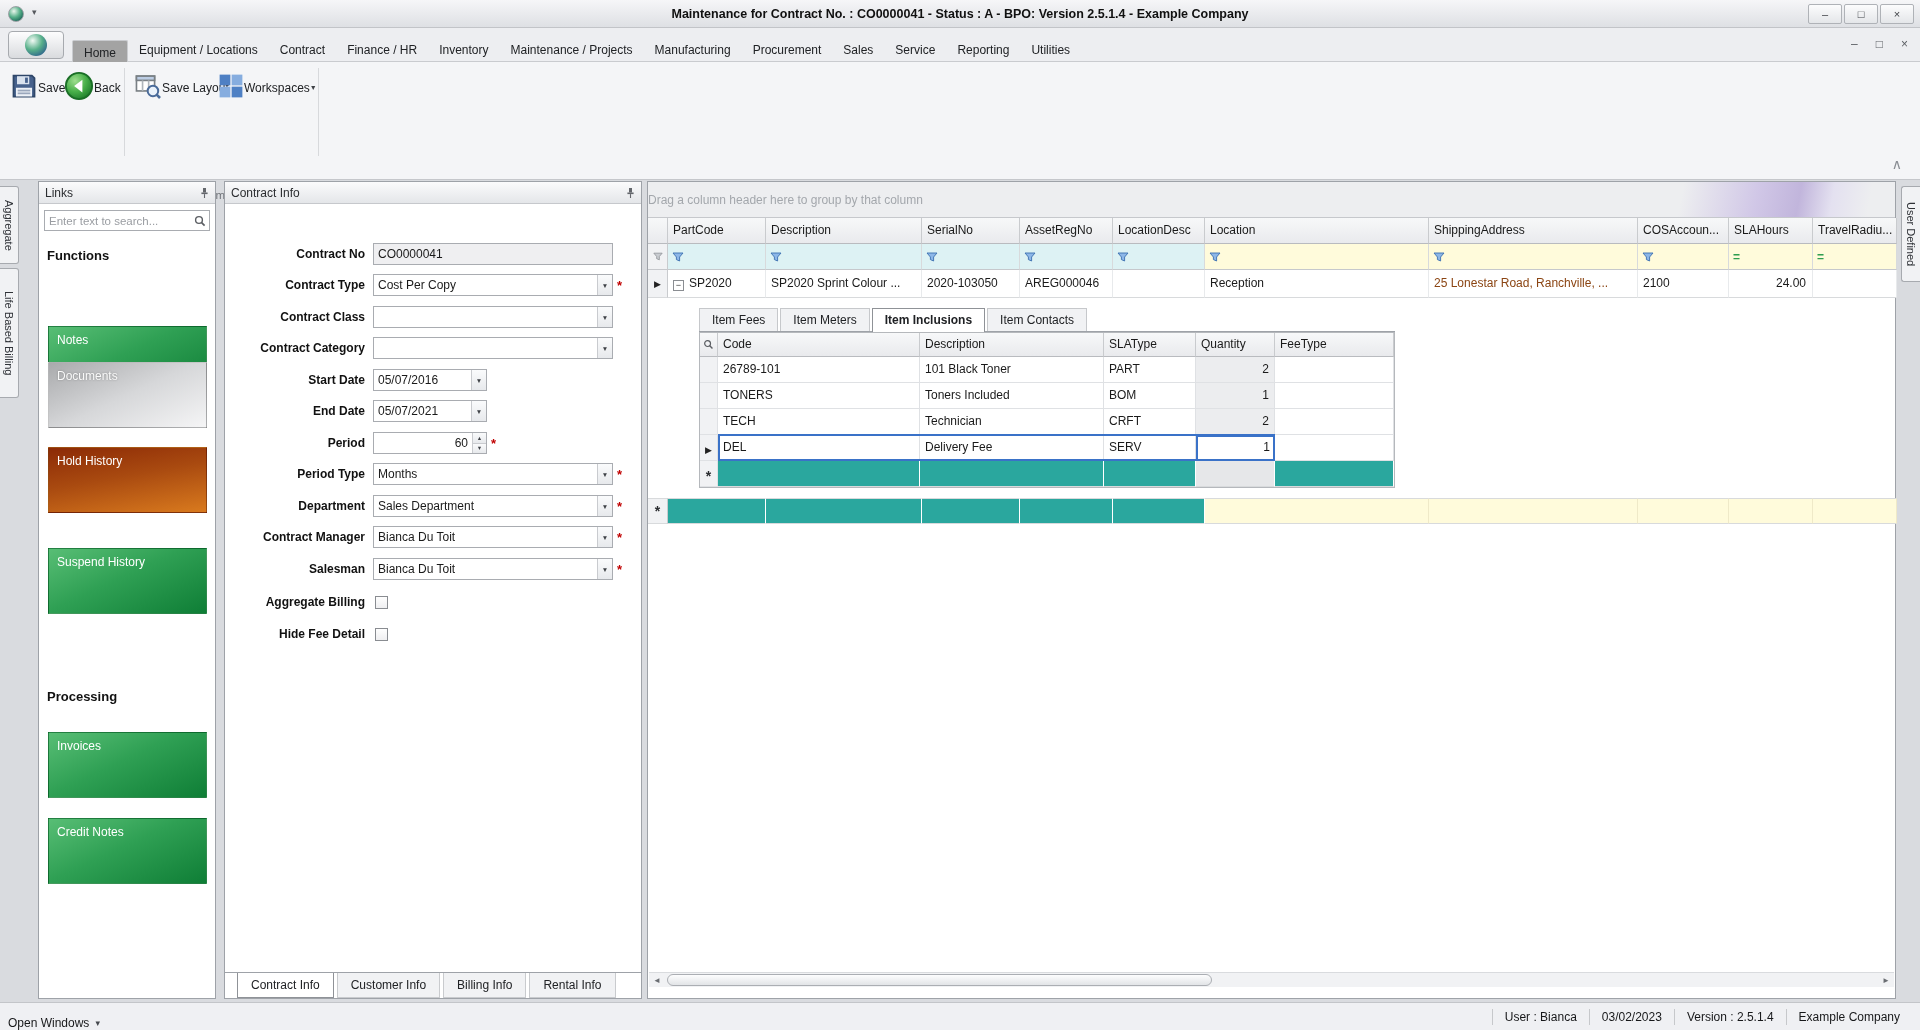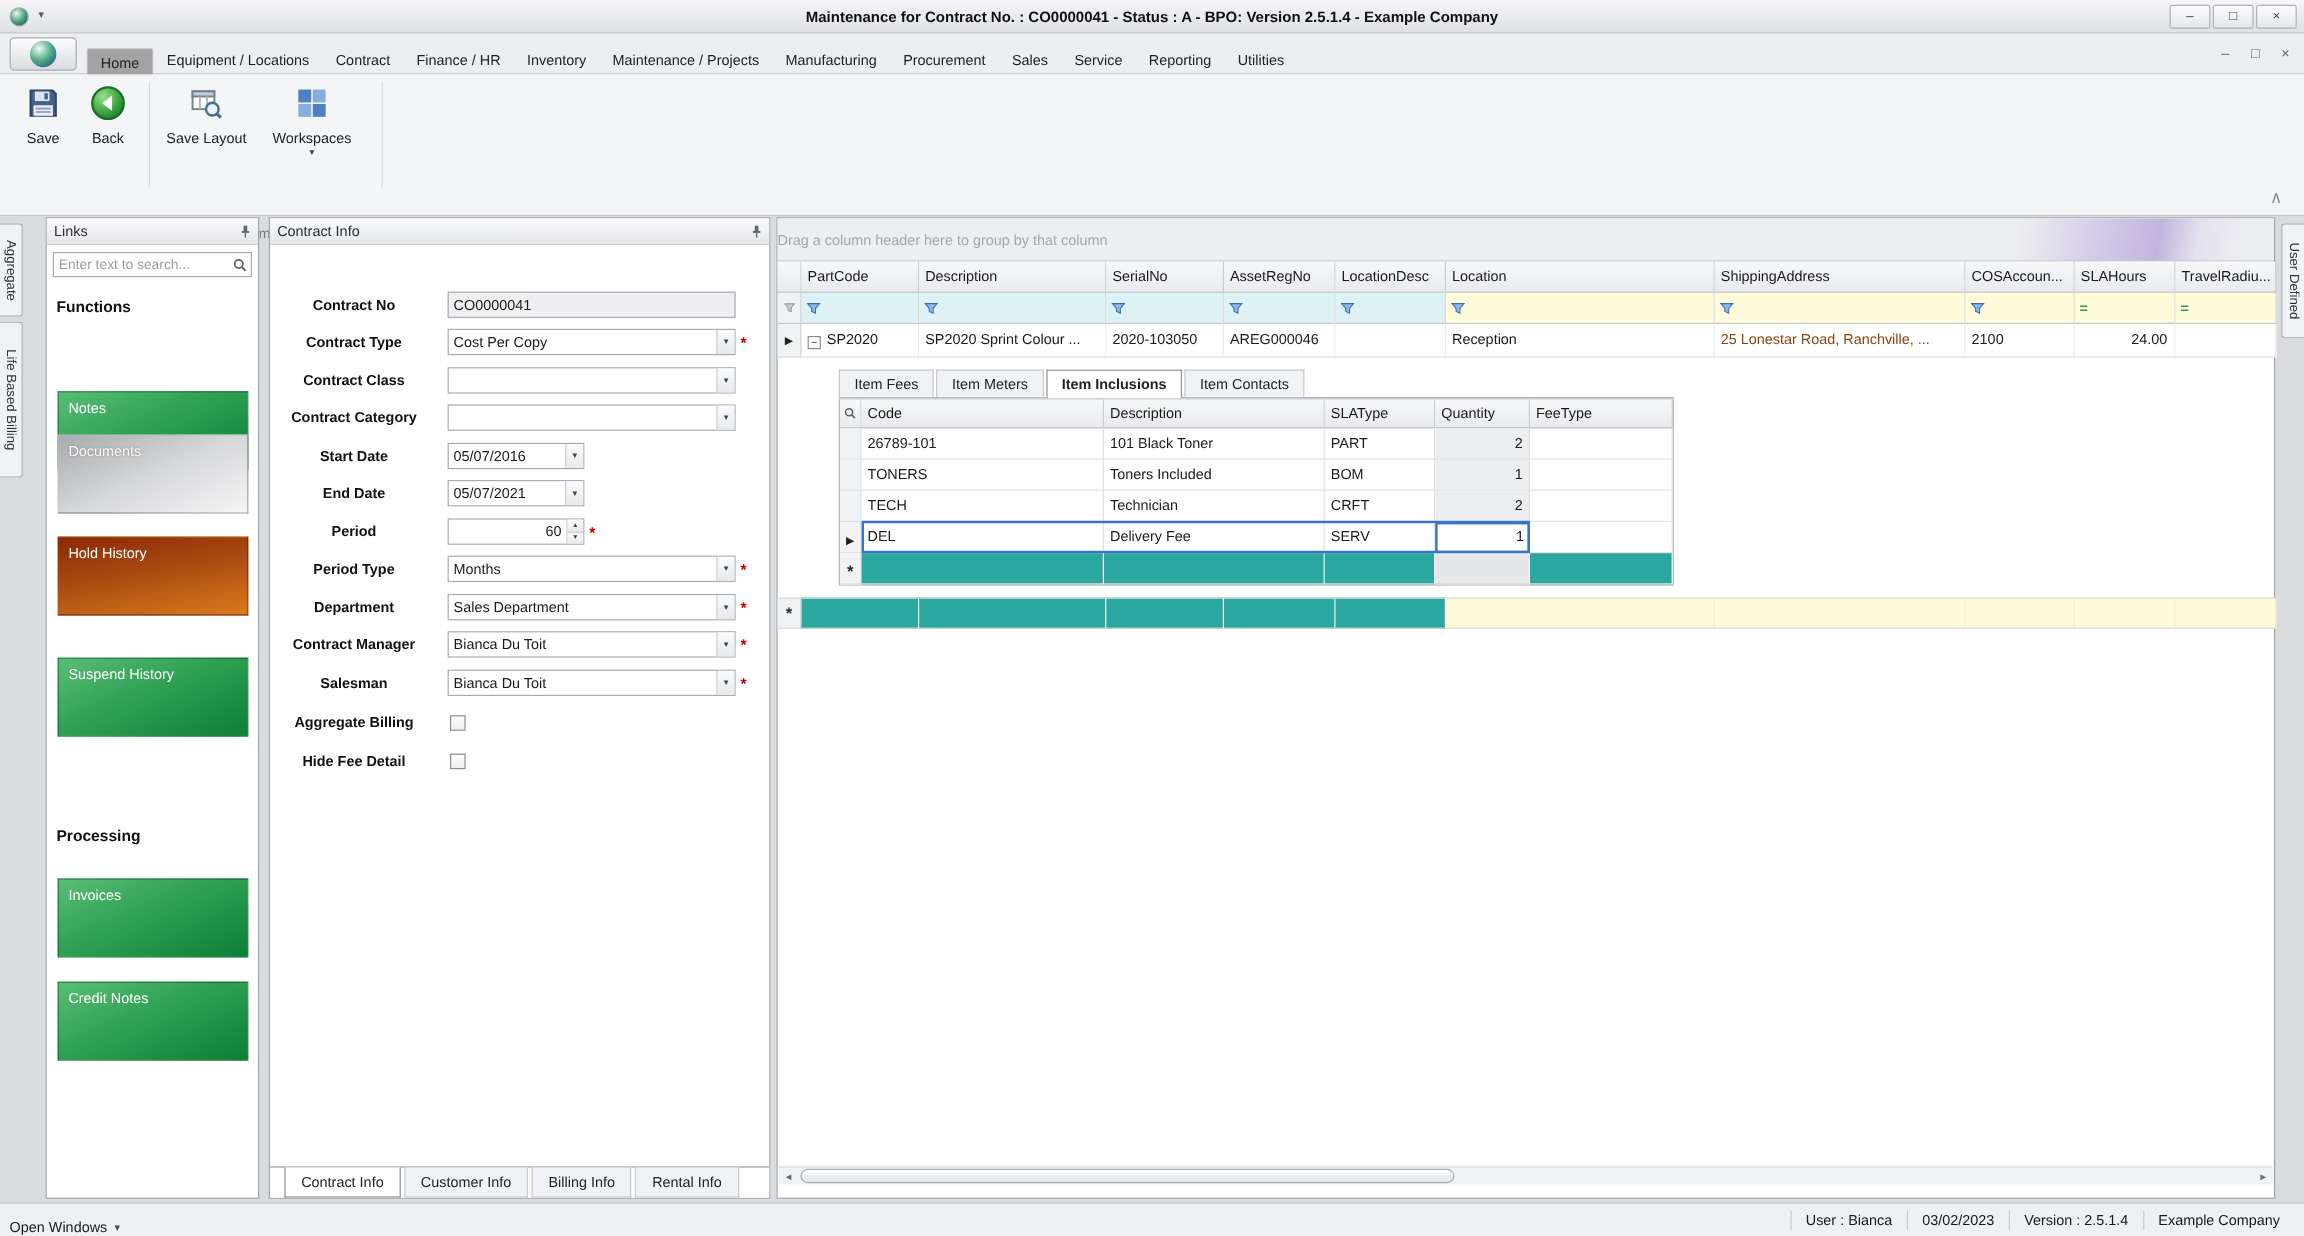--- a/index.html
+++ b/index.html
@@ -20,21 +20,21 @@
 .appbtn{position:absolute;left:8px;top:3px;width:56px;height:28px;border:1px solid #A7AAAF;border-radius:4px;background:linear-gradient(#FDFDFE,#D9DBDE);display:flex;align-items:center;justify-content:center;}
 .appbtn .disc{width:22px;height:22px;border-radius:50%;background:radial-gradient(circle at 35% 30%,#F2FAF4,#58B08A 45%,#2A5D8C 85%);}
 .ribbon-tabs{position:absolute;left:72px;top:5px;height:29px;display:flex;align-items:flex-end;}
 .rtab{padding:5px 11px;font-size:12px;color:#202225;white-space:nowrap;}
 .rtab.active{background:#a3a3a3;border:1px solid #C9CBCF;border-bottom:none;border-radius:2px 2px 0 0;position:relative;top:3px;}
 .winbtns2{position:absolute;right:12px;top:9px;display:flex;gap:18px;color:#5c5f64;font-size:12px;}
 .winbtns2 span{cursor:default;}
 
 
 .ribbon{position:absolute;left:0;top:62px;width:1920px;height:118px;background:#F4F5F7;border-bottom:1px solid #C5C7CB;}
-.rbtn{position:absolute;top:6px;display:flex;flex-direction:column;align-items:center;}
+.rbtn{position:absolute;top:6px;display:flex;flex-direction:row;align-items:center;}
 .rbtn .ic{height:36px;display:flex;align-items:center;}
 .rbtn .lbl{font-size:12px;color:#202225;margin-top:4px;white-space:nowrap;}
 .rbtn .dd{font-size:7px;color:#3f4247;margin-top:2px;}
 .group-sep{position:absolute;top:6px;height:88px;width:1px;background:#D7D9DC;}
 .gcaption{position:absolute;top:92px;height:20px;font-size:11.5px;color:#707379;display:flex;align-items:center;justify-content:center;gap:5px;margin-top:31px;}
 .launcher{width:8px;height:8px;border-left:1px solid #9AA0A6;border-bottom:1px solid #9AA0A6;display:inline-block;}
 .ribbon-collapse{position:absolute;right:18px;top:94px;color:#8A8E94;font-size:14px;}
 
 
 .vtab{position:absolute;width:19px;background:#F1F2F4;border:1px solid #A7AAAF;color:#2F3237;font-size:11px;display:flex;align-items:center;justify-content:center;}
@@ -54,21 +54,21 @@
 .mag{padding-right:3px;display:flex;align-items:center;}
 .links-heading{position:absolute;left:8px;font-size:13px;font-weight:bold;color:#111;}
 .lbtn{position:absolute;left:9px;width:159px;height:66px;color:#fff;font-size:12px;padding:6px 8px;border:1px solid rgba(0,0,0,.18);cursor:default;}
 .lbtn.green{background:linear-gradient(155deg,#58BE75 0%,#2FA054 45%,#0F7E36 100%);}
 .lbtn.silver{background:linear-gradient(155deg,#A9AAAC 0%,#D6D7D9 50%,#F5F5F6 100%);color:#FAFAFA;text-shadow:0 0 2px rgba(90,90,90,.55);}
 .lbtn.orange{background:linear-gradient(170deg,#8C2A06 0%,#A94A10 45%,#D97A1E 100%);}
 
 
 #contract{left:224px;top:181px;width:418px;height:818px;}
 .frow{position:absolute;left:0;height:24px;display:flex;align-items:center;}
-.flabel{width:148px;text-align:center;font-weight:bold;padding-right:8px;font-size:12px;color:#111;white-space:nowrap;}
+.flabel{width:148px;text-align:right;font-weight:bold;padding-right:8px;font-size:12px;color:#111;white-space:nowrap;}
 .fctrl{position:relative;height:22px;border:1px solid #A9ACB1;background:#fff;display:flex;align-items:center;}
 .fctrl.ro{background:#EFEFF1;}
 .fvalue{flex:1;padding:0 4px;font-size:12px;color:#1a1a1a;white-space:nowrap;overflow:hidden;}
 .fvalue.num{text-align:right;}
 .combo-btn{width:15px;align-self:stretch;border-left:1px solid #C9CBCF;background:linear-gradient(#FAFBFC,#E7E9EC);display:flex;align-items:center;justify-content:center;}
 .combo-btn .caret{font-size:6.5px;color:#3E4146;}
 .spin-btns{width:14px;align-self:stretch;display:flex;flex-direction:column;border-left:1px solid #C9CBCF;}
 .spin-btns span{flex:1;display:flex;align-items:center;justify-content:center;font-size:5.5px;color:#3E4146;background:linear-gradient(#FAFBFC,#E7E9EC);}
 .spin-btns span + span{border-top:1px solid #C9CBCF;}
 .req{color:#C00000;font-weight:bold;margin-left:4px;font-size:13px;}

